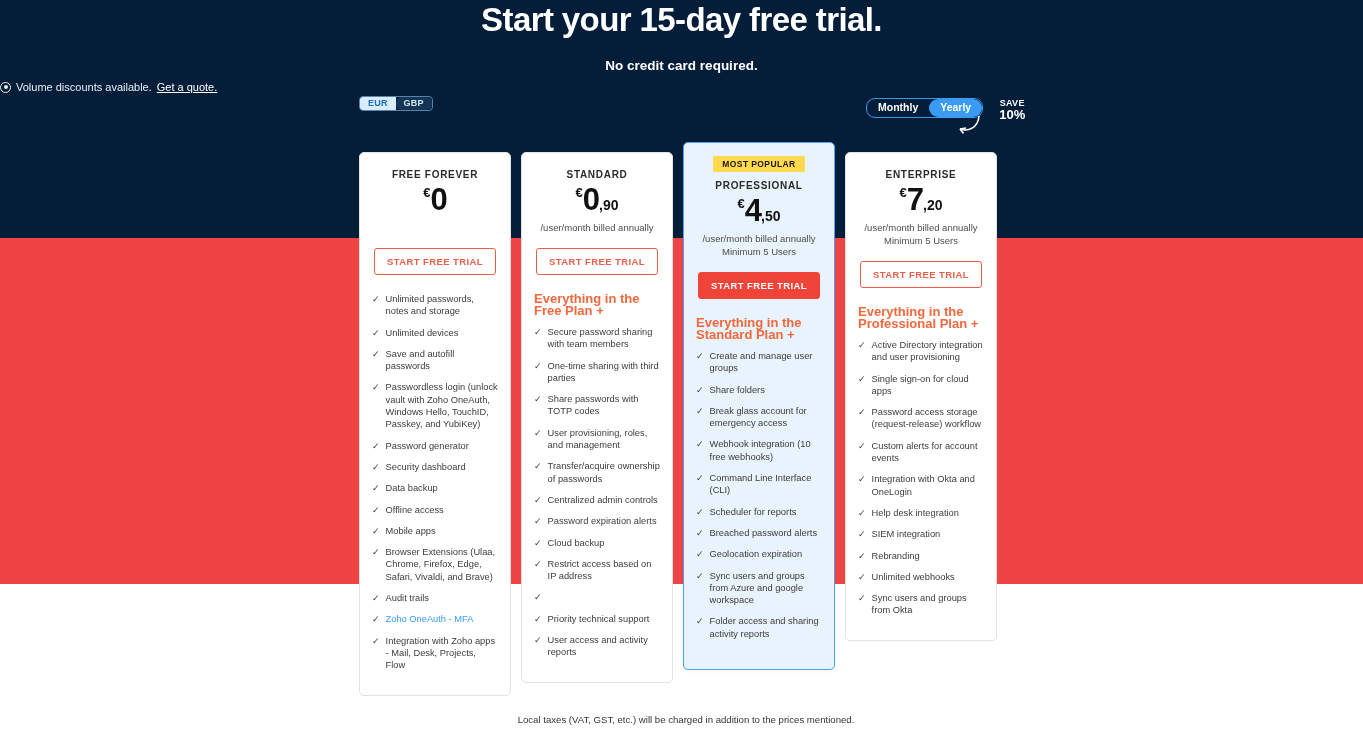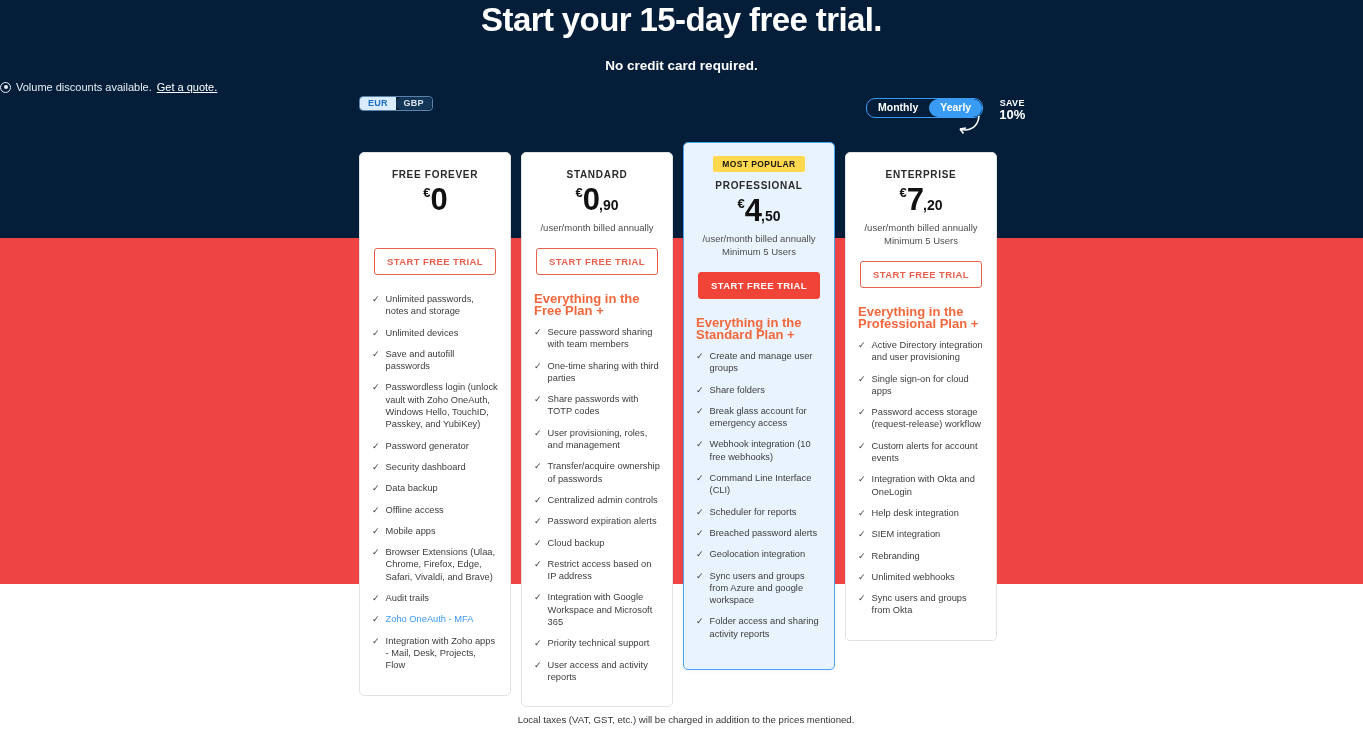--- a/index.html
+++ b/index.html
@@ -389,21 +389,20 @@
           <li>
             <span class="tick">✓</span>
             <span class="txt">Cloud backup</span>
           </li>
           <li>
             <span class="tick">✓</span>
             <span class="txt">Restrict access based on IP address</span>
           </li>
           <li>
             <span class="tick">✓</span>
-            <span class="txt">Integration with Google Workspace and Microsoft 365</span>
           </li>
           <li>
             <span class="tick">✓</span>
             <span class="txt">Priority technical support</span>
           </li>
           <li>
             <span class="tick">✓</span>
             <span class="txt">User access and activity reports</span>
           </li>
         </ul>
@@ -440,21 +439,21 @@
           <li>
             <span class="tick">✓</span>
             <span class="txt">Scheduler for reports</span>
           </li>
           <li>
             <span class="tick">✓</span>
             <span class="txt">Breached password alerts</span>
           </li>
           <li>
             <span class="tick">✓</span>
-            <span class="txt">Geolocation integration</span>
+            <span class="txt">Geolocation expiration</span>
           </li>
           <li>
             <span class="tick">✓</span>
             <span class="txt">Sync users and groups from Azure and google workspace</span>
           </li>
           <li>
             <span class="tick">✓</span>
             <span class="txt">Folder access and sharing activity reports</span>
           </li>
         </ul>

